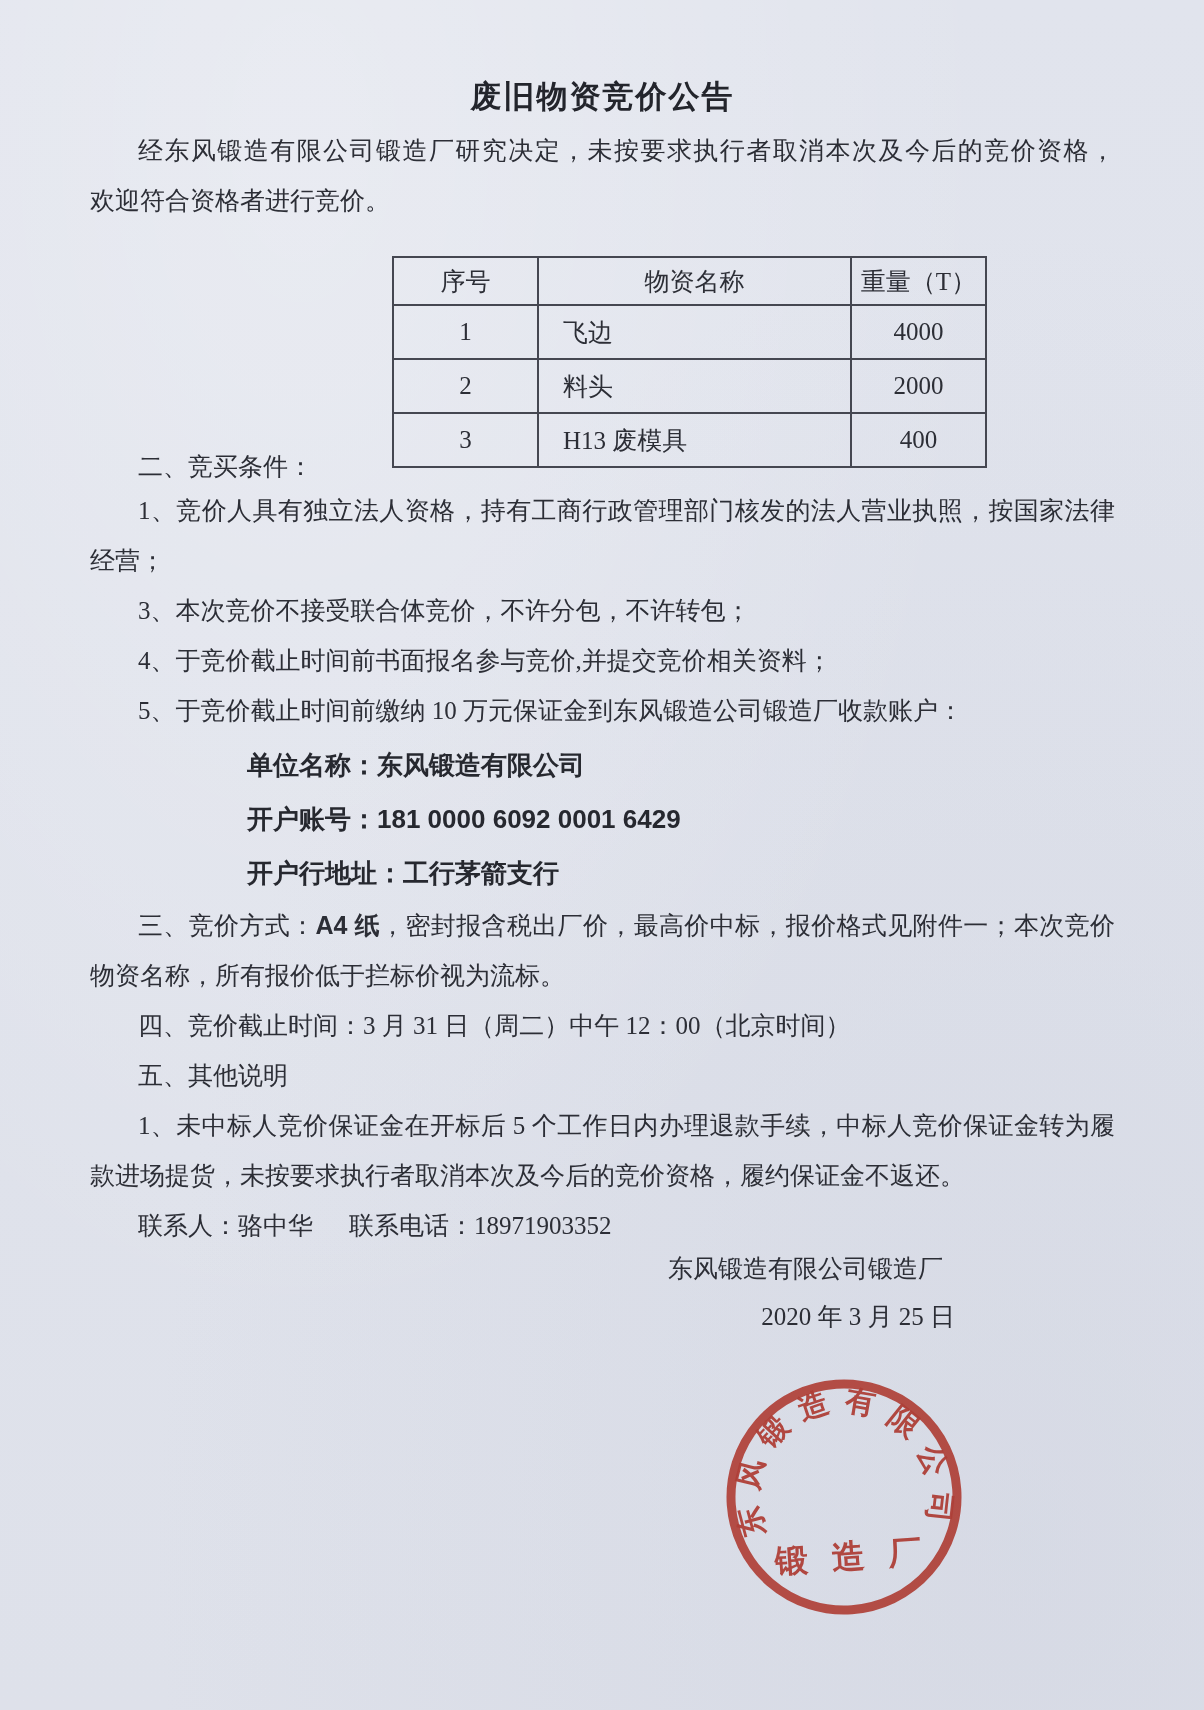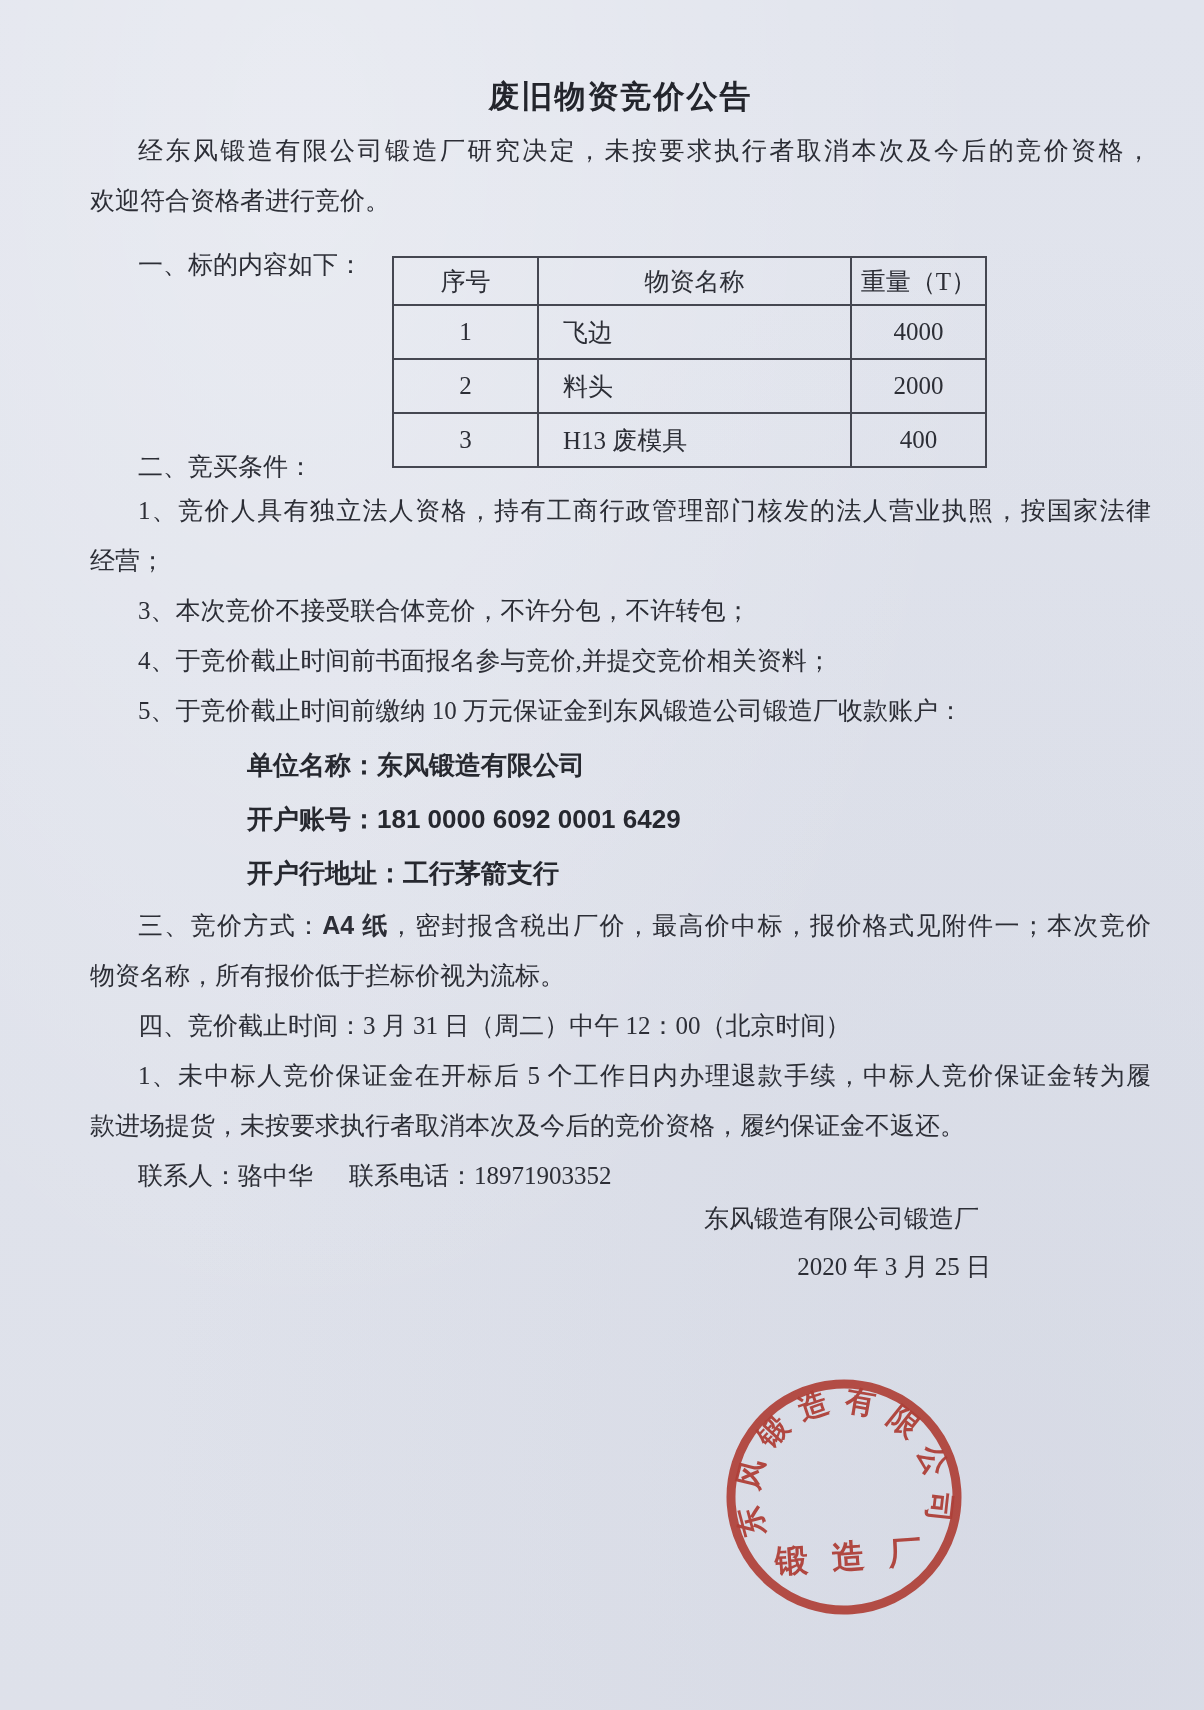--- a/index.html
+++ b/index.html
@@ -12,21 +12,21 @@
     overflow:hidden;
   }
   .page{
     position:absolute;left:0;top:0;
     width:1204px;height:1710px;
     background:
       radial-gradient(ellipse at 25% 8%, rgba(255,255,255,.28), rgba(255,255,255,0) 55%),
       radial-gradient(ellipse at 85% 90%, rgba(205,209,222,.45), rgba(205,209,222,0) 60%),
       linear-gradient(#e1e4ed,#dee1ea);
     box-sizing:border-box;
-    padding:60px 53px 0 90px;
+    padding:60px 89px 0 90px;
   }
   h1.title{
     font-size:31px;font-weight:bold;
     text-align:center;letter-spacing:2px;
     margin:14px 0 6px 0;line-height:46px;color:#23252c;
   }
   p.line{font-size:25px;line-height:50px;margin:0;}
   .ind{text-indent:48px;}
   .full{text-align:justify;text-align-last:justify;}
   .table-zone{display:flex;margin-top:14px;margin-bottom:18px;}
@@ -74,21 +74,20 @@
 
 <div class="page">
 
   <h1 class="title">废旧物资竞价公告</h1>
 
   <p class="line ind full">经东风锻造有限公司锻造厂研究决定，未按要求执行者取消本次及今后的竞价资格，</p>
   <p class="line">欢迎符合资格者进行竞价。</p>
 
   <div class="table-zone">
     <div class="labels">
-      <p class="line ind">一、标的内容如下：</p>
       <p class="line ind heading2">二、竞买条件：</p>
     </div>
     <table class="lots">
       <colgroup>
           <col class="w-no">
           <col class="w-name">
           <col class="w-wt">
         </colgroup>
       <thead>
         <tr>
@@ -128,20 +127,21 @@
     <p>开户账号：181 0000 6092 0001 6429</p>
     <p>开户行地址：工行茅箭支行</p>
   </div>
 
 
   <p class="line ind full"><span>三、竞价方式：</span><span class="b-sans">A4 纸</span><span>，密封报含税出厂价，最高价中标，报价格式见附件一；本次竞价</span></p>
   <p class="line">物资名称，所有报价低于拦标价视为流标。</p>
 
   <p class="line ind">四、竞价截止时间：3 月 31 日（周二）中午 12：00（北京时间）</p>
 
+  <p class="line ind">五、其他说明</p>
   <p class="line ind full">1、未中标人竞价保证金在开标后 5 个工作日内办理退款手续，中标人竞价保证金转为履</p>
   <p class="line">款进场提货，未按要求执行者取消本次及今后的竞价资格，履约保证金不返还。</p>
 
   <p class="line ind contact"><span>联系人：骆中华</span><span class="phone">联系电话：18971903352</span></p>
 
   <p class="signoff-company">东风锻造有限公司锻造厂</p>
   <p class="signoff-date">2020 年 3 月 25 日</p>
 
   <svg class="stamp" viewBox="0 0 250 250" aria-hidden="true">
     <circle class="ring" cx="125" cy="125" r="113" fill="none" stroke-width="9"></circle>

